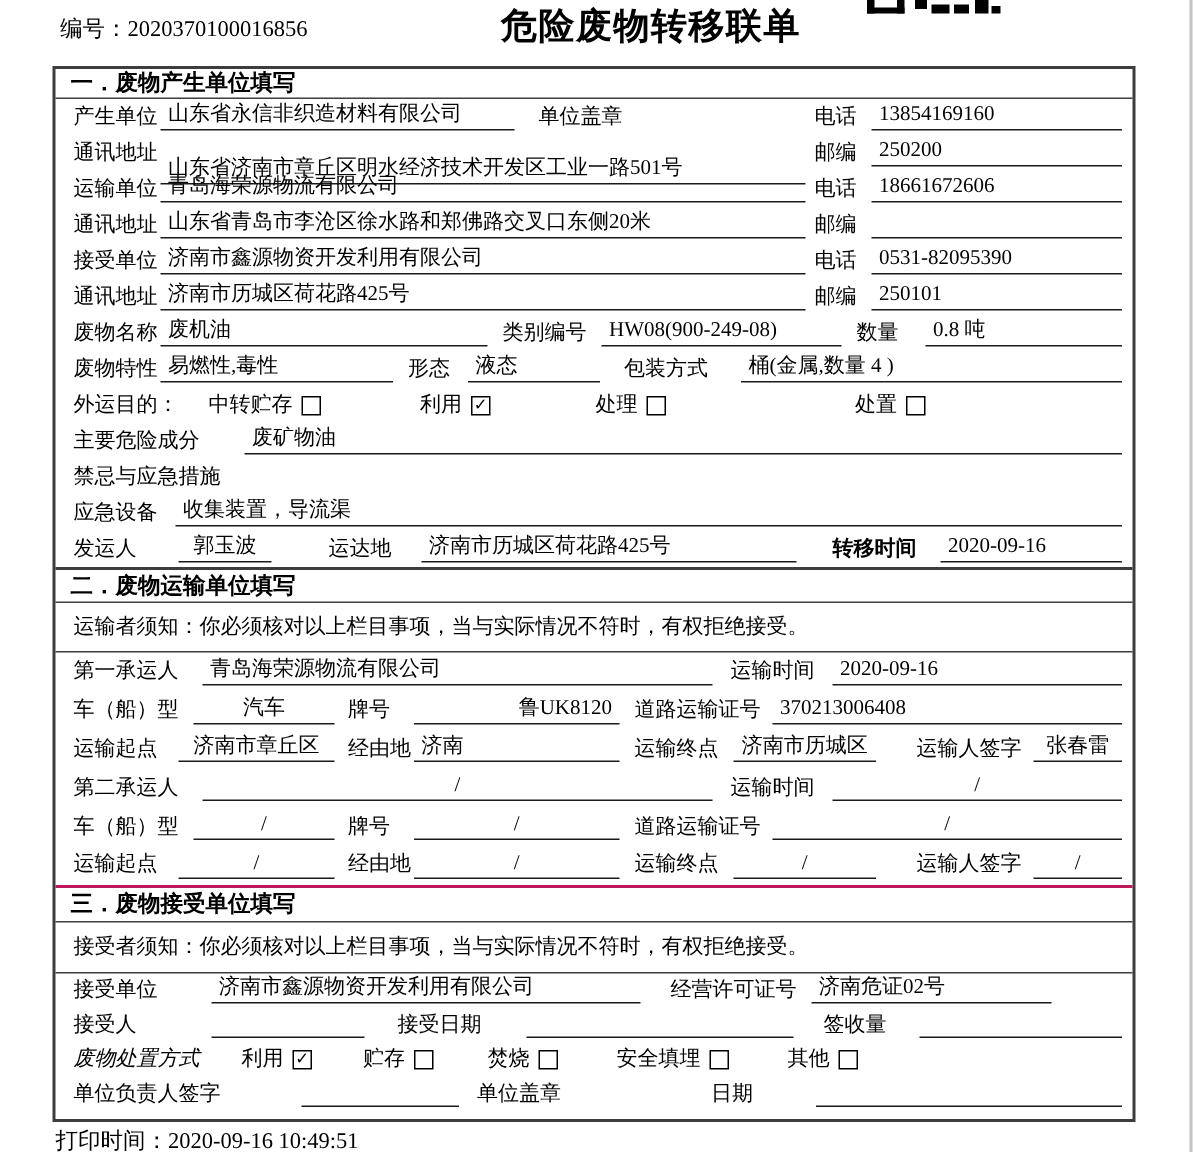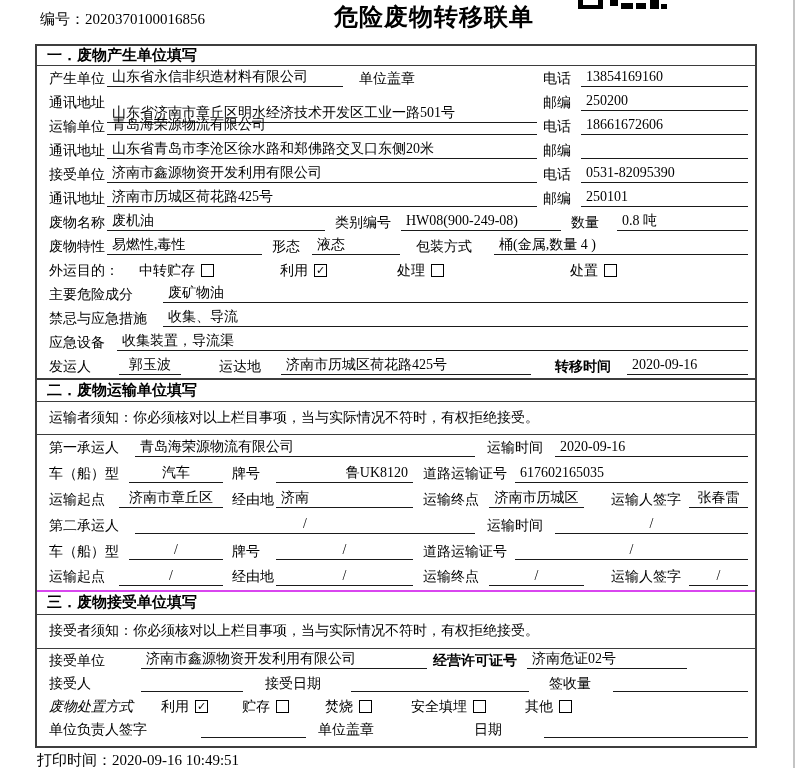--- a/index.html
+++ b/index.html
@@ -30,21 +30,21 @@
     border:2px solid #3d3d3d; background:#fff;
   }
   .sec-h {
     display:flex; align-items:center; padding-left:10px;
     font-family:"Liberation Sans","DejaVu Sans",sans-serif;
     font-weight:bold; font-size:15px;
     border-bottom:1px solid #3d3d3d;
   }
   .sec-h.h1 { height:20px; }
   .sec-h.h2 { height:24px; border-top:2px solid #3d3d3d; }
-  .sec-h.h3 { height:25px; border-top:2px solid #d946ef;text-align:center; }
+  .sec-h.h3 { height:25px; border-top:2px solid #be185d;text-align:center; }
   .notice-row {
     display:flex; align-items:center; padding-left:12px; font-size:14px;
     border-bottom:1px solid #3d3d3d; white-space:nowrap;
   }
   .row {
     display:flex; align-items:center;
     padding:0 7px 0 12px; font-size:14px; white-space:nowrap;
   }
   .s1 .row { height:24px; }
   .s2 .row { height:25.8px; }
@@ -189,21 +189,20 @@
         </span>
       </div>
 
       <div class="row">
         <span class="lbl" style="width:86px;">主要危险成分</span>
         <span class="u fill" style="margin-left:28px;">废矿物油</span>
       </div>
 
       <div class="row">
         <span class="lbl" style="width:100px;">禁忌与应急措施</span>
-        <span class="u fill" style="margin-left:14px;">收集、导流</span>
       </div>
 
       <div class="row">
         <span class="lbl" style="width:58px;">应急设备</span>
         <span class="u fill" style="margin-left:10px;">收集装置，导流渠</span>
       </div>
 
       <div class="row">
         <span class="lbl" style="width:44px;">发运人</span>
         <span class="u tc" style="margin-left:26px;width:62px;">郭玉波</span>
@@ -224,21 +223,21 @@
         <span class="lbl" style="margin-left:12px;width:60px;">运输时间</span>
         <span class="u fill" style="margin-left:8px;">2020-09-16</span>
       </div>
 
       <div class="row">
         <span class="lbl" style="width:76px;">车（船）型</span>
         <span class="u tc" style="margin-left:4px;width:94px;">汽车</span>
         <span class="lbl" style="margin-left:9px;width:34px;">牌号</span>
         <span class="u" style="margin-left:10px;width:137px;text-align:right;">鲁UK8120</span>
         <span class="lbl" style="margin-left:10px;width:86px;">道路运输证号</span>
-        <span class="u fill" style="margin-left:6px;">617602165035</span>
+        <span class="u fill" style="margin-left:6px;">370213006408</span>
       </div>
 
       <div class="row">
         <span class="lbl" style="width:58px;">运输起点</span>
         <span class="u tc" style="margin-left:12px;width:104px;">济南市章丘区</span>
         <span class="lbl" style="margin-left:9px;width:44px;">经由地</span>
         <span class="u" style="width:137px;">济南</span>
         <span class="lbl" style="margin-left:10px;width:58px;">运输终点</span>
         <span class="u tc" style="margin-left:8px;width:95px;">济南市历城区</span>
         <span class="lbl" style="margin-left:27px;width:72px;">运输人签字</span>
@@ -273,21 +272,21 @@
       </div>
     </div>
 
     <div class="s3">
       <div class="sec-h h3">三．废物接受单位填写</div>
       <div class="notice-row" style="height:34px;">接受者须知：你必须核对以上栏目事项，当与实际情况不符时，有权拒绝接受。</div>
 
       <div class="row">
         <span class="lbl" style="width:64px;">接受单位</span>
         <span class="u" style="margin-left:28px;width:286px;">济南市鑫源物资开发利用有限公司</span>
-        <span class="lbl" style="margin-left:6px;width:86px;font-weight:bold;">经营许可证号</span>
+        <span class="lbl" style="margin-left:20px;width:86px;">经营许可证号</span>
         <span class="u" style="margin-left:8px;width:160px;">济南危证02号</span>
       </div>
 
       <div class="row">
         <span class="lbl" style="width:44px;">接受人</span>
         <span class="u" style="margin-left:48px;width:102px;"></span>
         <span class="lbl" style="margin-left:22px;width:60px;">接受日期</span>
         <span class="u" style="margin-left:26px;width:178px;"></span>
         <span class="lbl" style="margin-left:20px;width:46px;">签收量</span>
         <span class="u fill" style="margin-left:18px;"></span>

